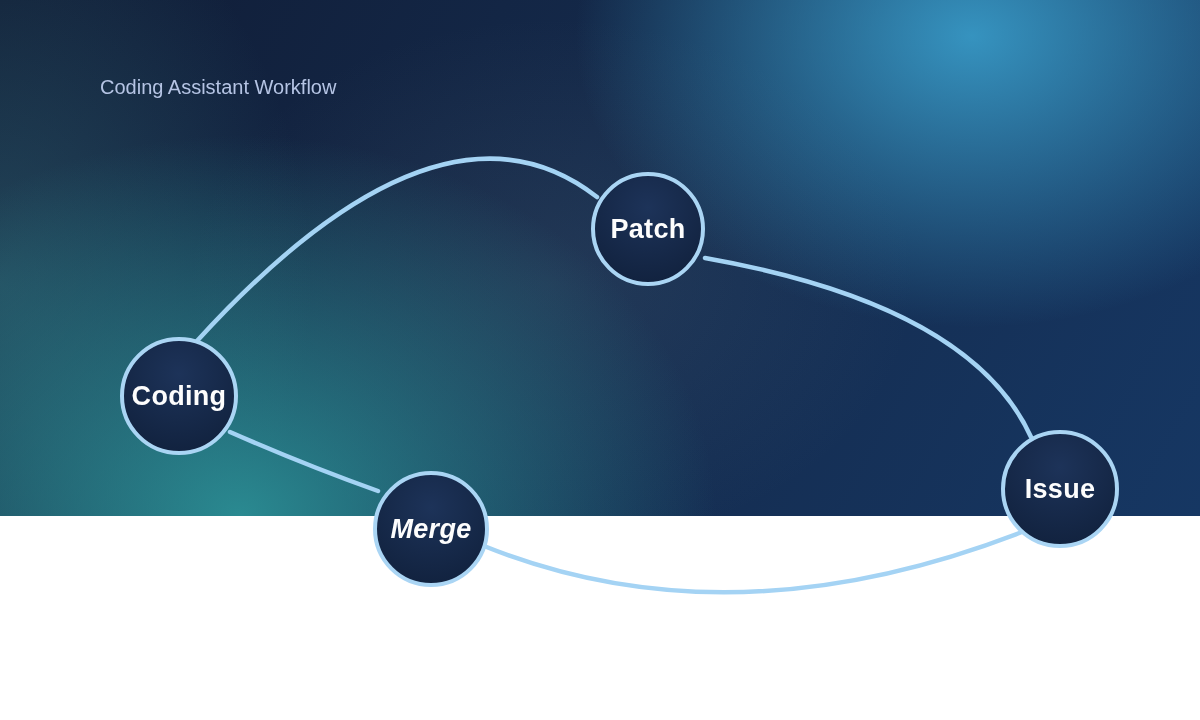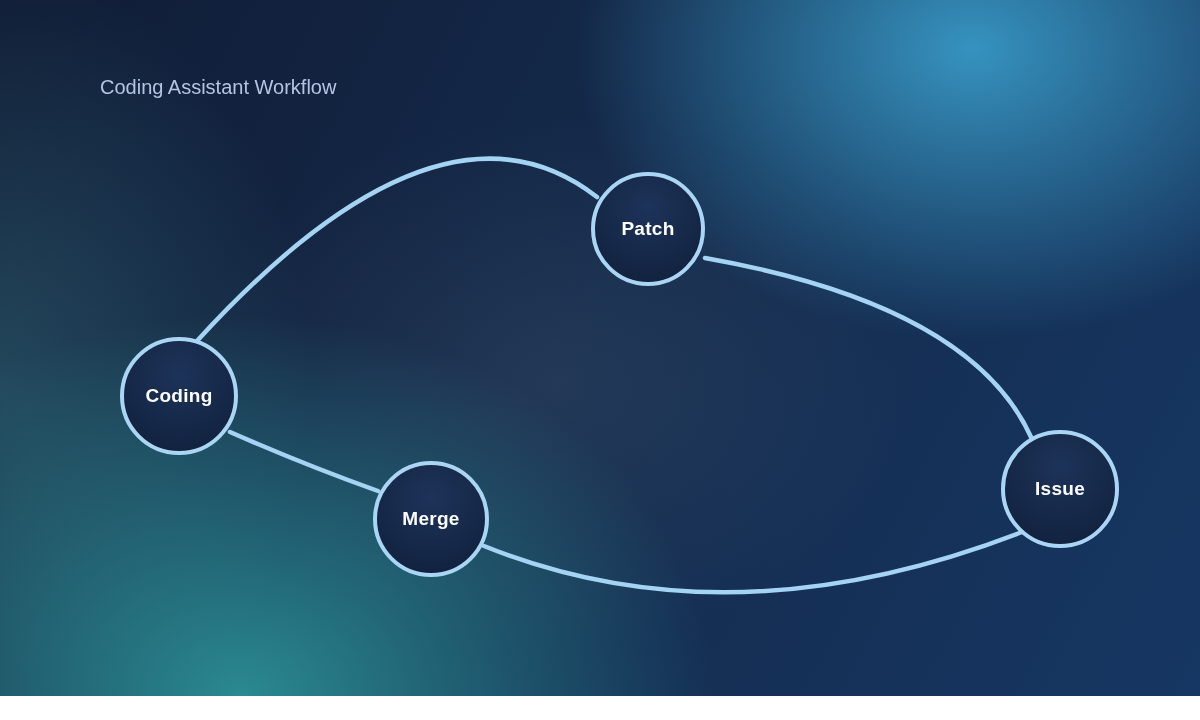--- a/index.html
+++ b/index.html
@@ -8,21 +8,21 @@
   }
   body {
     width: 1200px;
     height: 720px;
     overflow: hidden;
     font-family: "Liberation Sans", sans-serif;
   }
   .canvas {
     position: relative;
     width: 1200px;
-    height: 696px;
+    height: 516px;
     background-color: #173458;
     background-image:
       radial-gradient(ellipse 640px 470px at 81% 7%,  rgba(62,172,218,0.80) 0%, rgba(62,172,218,0) 62%),
       radial-gradient(ellipse 700px 560px at 20% 100%, rgba(46,155,158,0.85) 0%, rgba(46,155,158,0) 68%),
       radial-gradient(ellipse 480px 640px at 0% 55%,  rgba(62,130,140,0.40) 0%, rgba(62,130,140,0) 65%),
       radial-gradient(ellipse 520px 380px at 46% 55%, rgba(110,135,145,0.16) 0%, rgba(110,135,145,0) 70%),
       linear-gradient(118deg, #101c35 0%, #14294a 45%, #163763 100%);
   }
   .heading {
     position: absolute;
@@ -50,21 +50,21 @@
     box-sizing: border-box;
     border: 4px solid #aad5f4;
     border-radius: 50%;
     background: radial-gradient(circle at 50% 30%, #1d3359 0%, #122340 80%);
     display: flex;
     align-items: center;
     justify-content: center;
   }
   .node span {
     color: #fdfdfd;
-    font-size: 19px;
+    font-size: 27px;
     font-weight: 700;
     letter-spacing: 0.3px;
   }
 </style>
 </head>
 <body>
 
 <div class="canvas">
   <div class="heading title">Coding Assistant Workflow</div>
 
@@ -78,17 +78,17 @@
   <div>
       <div class="node" style="left: 120px; top: 337px; width: 118px; height: 118px; border-color: rgb(170, 213, 244);">
         <span>Coding</span>
       </div>
       <div class="node" style="left: 591px; top: 172px; width: 114px; height: 114px; border-color: rgb(170, 213, 244);">
         <span>Patch</span>
       </div>
       <div class="node" style="left: 1001px; top: 430px; width: 118px; height: 118px; border-color: rgb(170, 213, 244);">
         <span>Issue</span>
       </div>
-      <div class="node" style="left: 373px; top: 461px; width: 116px; height: 116px; border-color: rgb(170, 213, 244);">
+      <div class="node" style="left: 373px; top: 471px; width: 116px; height: 116px; border-color: rgb(170, 213, 244); font-style: italic;">
         <span>Merge</span>
       </div>
     </div>
 </div>
 
 </body></html>

